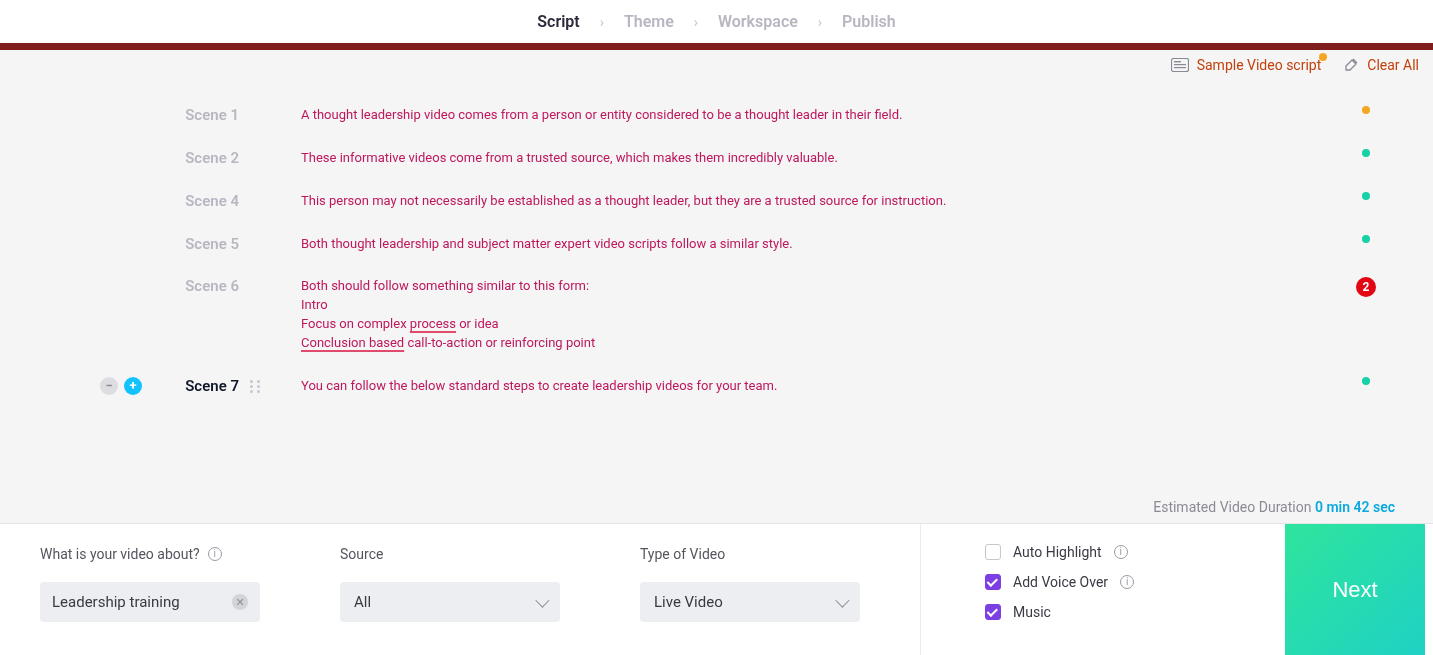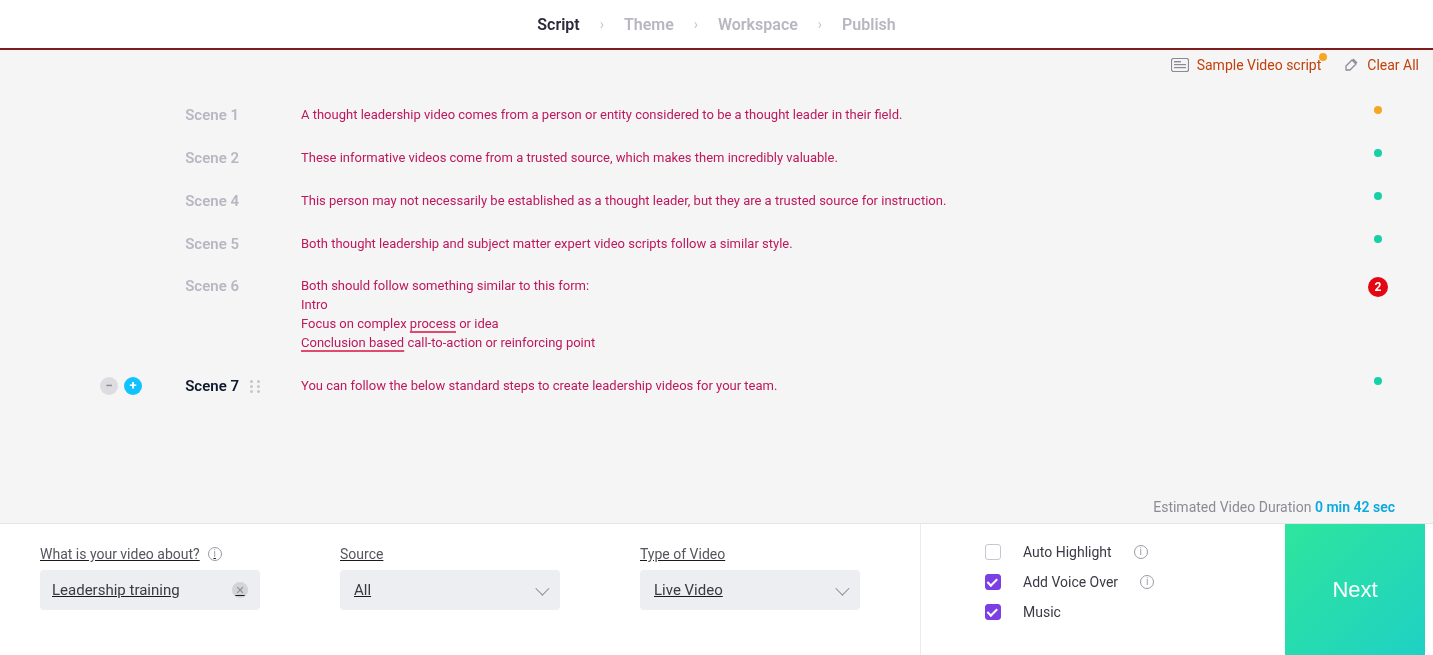--- a/index.html
+++ b/index.html
@@ -14,21 +14,21 @@
     flex-direction: column;
   }
 
   
   .breadcrumb {
     height: 50px;
     display: flex;
     align-items: center;
     justify-content: center;
     gap: 20px;
-    border-bottom: 2px solid #7f1d1d;
+    border-bottom: 7px solid #7f1d1d;
     background: #fff;
     font-size: 16px;
   }
   .breadcrumb-item {
     color: #b7b7c2;
     font-weight: 600;
     cursor: pointer;
   }
   .breadcrumb-item.active { color: #2a2a3a; }
   .breadcrumb-sep {
@@ -74,21 +74,21 @@
     position: absolute;
     top: 14px;
     left: 0;
     right: 0;
     bottom: 36px;
     overflow: auto;
   }
   .scene-row {
     display: flex;
     align-items: flex-start;
-    padding: 2px 0 2px 0;
+    padding: 2px 12px 2px 0;
     position: relative;
   }
   .scene-label-col {
     width: 265px;
     flex: 0 0 265px;
     display: flex;
     align-items: flex-start;
     justify-content: flex-end;
     padding-right: 26px;
     padding-top: 10px;
@@ -187,22 +187,21 @@
     background: #fff;
     border-top: 1px solid #e3e3e8;
     display: flex;
     align-items: stretch;
     position: relative;
   }
   .col {
     padding: 22px 20px 0 20px;
     display: flex;
     flex-direction: column;
-    gap: 8px;
-    text-decoration: underline;
+    gap: 20px;
   }
   .col-label {
     font-size: 14px;
     color: #55555f;
     display: flex;
     align-items: center;
     gap: 8px;
   }
   .col1 { width: 320px; padding-left: 40px;}
   .col2 { width: 300px; }
@@ -211,21 +210,21 @@
     border-left: 1px solid #eaeaef;
     padding: 20px 20px 0 28px;
     display: flex;
     flex-direction: column;
     gap: 14px;
     font-size: 14px;
     color: #3a3a44;
     width: 320px;
   }
   .opt {
-    display: flex; align-items: center; gap: 22px; padding-left: 36px;
+    display: flex; align-items: center; gap: 12px; padding-left: 36px;
   }
   .checkbox {
     width: 16px; height: 16px; border-radius: 3px;
     border: 1px solid #c7c7d0;
     display:flex;align-items:center;justify-content:center;
     cursor:pointer;
     flex: 0 0 16px;
   }
   .checkbox.checked {
     background: #7b3fe4; border-color: #7b3fe4;

